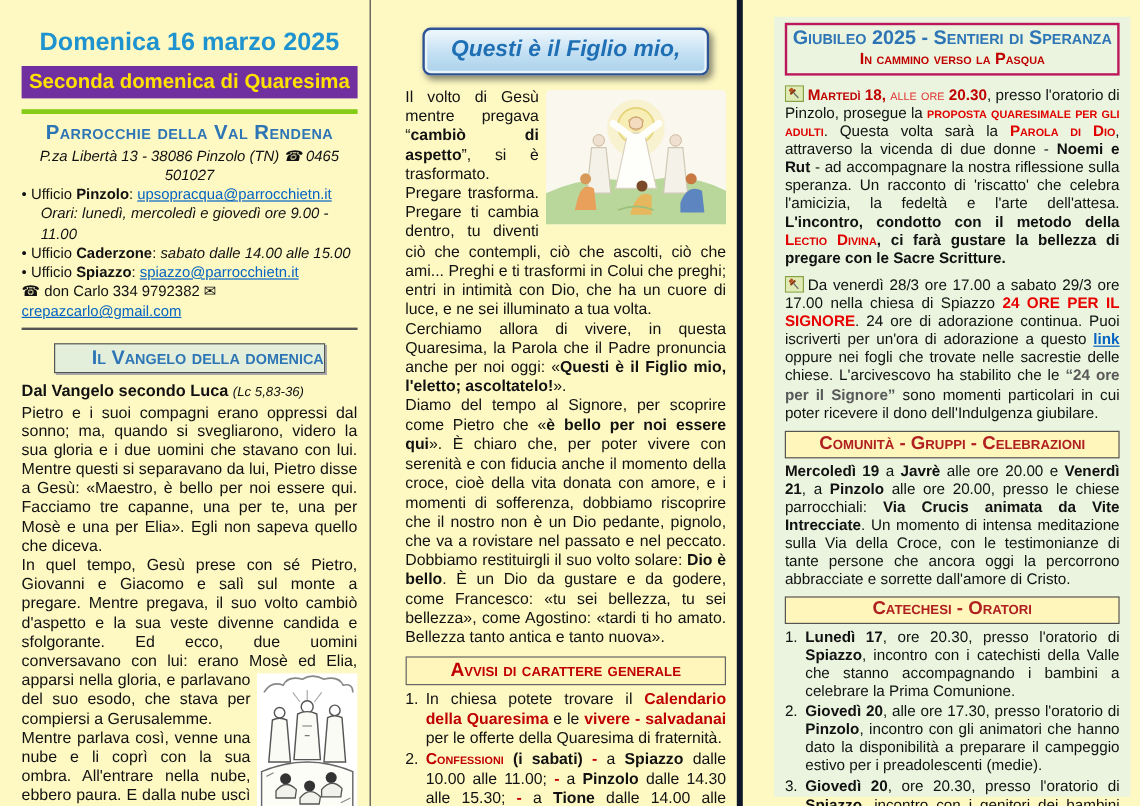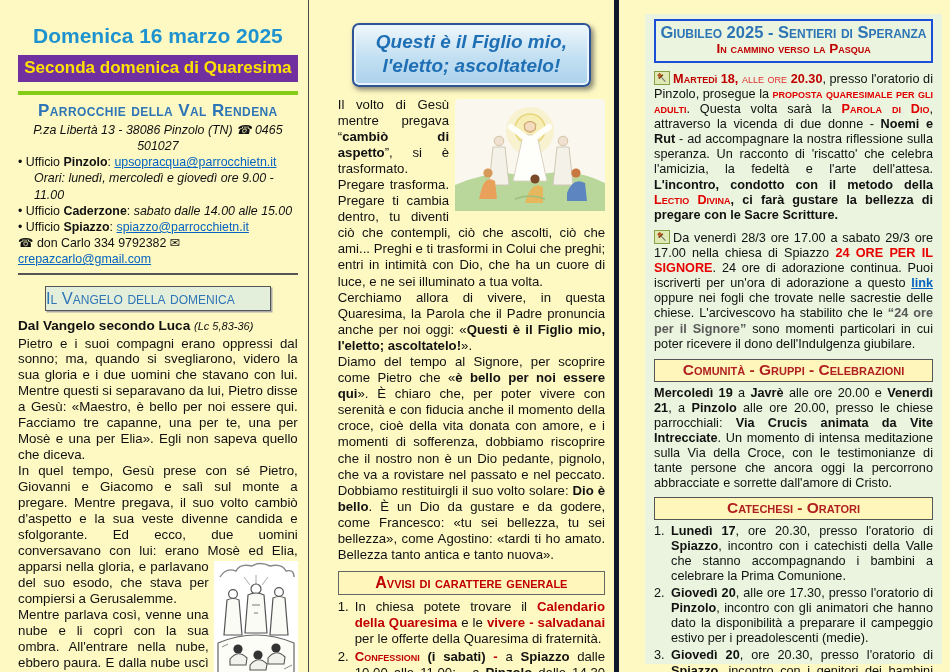--- a/index.html
+++ b/index.html
@@ -17,43 +17,43 @@
             padding:3px 4px 4px;margin:0 0 9px;}
   .parish{border-top:4px solid #84cc16;border-bottom:2px solid #555;padding:5px 0 6px;
           font-size:12.4px;line-height:1.3;}
   .parish-name{color:#2E75B6;font-weight:bold;font-variant:small-caps;font-size:17px;
                text-align:center;letter-spacing:.4px;}
   .pline{white-space:normal;}
   .tline.center{text-align:center;}
   .tline.i{font-style:italic;}
   .tline.indent{padding-left:16px;}
   .vangelo-hd{display:block;width:80%;margin:11px auto 7px;background:#E3EFDA;border:1px solid #555;
-              box-shadow:1.5px 1.5px 0 #aaa;color:#2E75B6;font-weight:normal;font-variant:small-caps;
-              font-size:16.5px;text-align:left;padding:2px 0;}
+              box-shadow:1.5px 1.5px 0 #aaa;color:#2E75B6;font-weight:bold;font-variant:small-caps;
+              font-size:16.5px;text-align:right;padding:2px 0;}
   .gospel{font-size:13.3px;line-height:1.2;}
   .gospel-heading{font-size:13.6px;margin-bottom:1px;}
   .gpara{text-align:justify;}
 
   
   .quote-box{width:85%;margin:3px auto 10px;background:linear-gradient(180deg,#EFF7FC,#C2DFF2 55%,#ABD2EB);
              border:2px solid #2F5496;border-radius:7px;
              box-shadow:inset 0 0 0 2px #EAF4FB,2.5px 3px 5px rgba(50,50,50,.55);
              text-align:center;padding:5px 4px 7px;}
   .quote-line{color:#1F6FB5;font-size:19px;font-style:italic;font-weight:bold;line-height:1.25;}
   .reflect{font-size:13.2px;line-height:1.22;}
   .rpara{text-align:justify;}
   .yellow-hd{background:#FFF6BC;border:1px solid #666;color:#C00000;font-variant:small-caps;
              font-weight:bold;font-size:16px;text-align:center;margin:8px 0 4px;padding:2px 0;}
   .avvisi-list{font-size:13.2px;line-height:1.2;}
   .li-row{display:flex;margin-bottom:2px;}
   .li-num{width:17px;flex:none;}
   .li-body{flex:1;text-align:justify;}
 
   
-  .giub-box{border:2px solid #1d4ed8;text-align:center;padding:2px 2px 4px;margin-bottom:8px;}
+  .giub-box{border:2px solid #be185d;text-align:center;padding:2px 2px 4px;margin-bottom:8px;}
   .giub1{color:#2E75B6;font-weight:bold;font-variant:small-caps;font-size:16.5px;line-height:1.15;}
   .giub2{color:#C00000;font-variant:small-caps;font-weight:bold;font-size:13.5px;line-height:1.1;}
   .r-item{font-size:12.7px;line-height:1.19;text-align:justify;margin-bottom:7px;}
   .r-par{font-size:12.7px;line-height:1.19;text-align:justify;margin-bottom:4px;}
   .cat-list{font-size:12.7px;line-height:1.19;}
   .com-hd{background:#FFF6BC;border:1px solid #555;color:#B02020;font-variant:small-caps;
           font-weight:bold;font-size:15.5px;text-align:center;margin:5px 0 4px;padding:1px 0 2px;}
   .icon-pushpin{display:inline-block;width:16px;height:14px;vertical-align:-2px;margin-right:3px;}
 
   
@@ -122,21 +122,20 @@
           <div class="gpara"><span class="r-n">Mentre parlava così, venne una nube e li coprì con la sua ombra. All'entrare nella nube, ebbero paura. E dalla nube uscì una voce, che diceva: «Questi è il Figlio mio, l'eletto; ascoltatelo!».</span></div>
           <div class="gpara"><span class="r-n">Appena la voce cessò, restò Gesù solo. Essi tacquero e in quei giorni non riferirono a nessuno ciò che avevano visto.</span></div>
         </div>
     </div>
 
   </div>
 
   <div class="col col-mid">
     <div class="quote-box">
       <div class="quote-line">Questi è il Figlio mio,</div>
-      <div class="quote-line">l'eletto; ascoltatelo!</div>
     </div>
 
     <div class="reflect">
         <div class="rpara"><span class="float-transfig-art">
   <svg width="150" height="112" viewBox="0 0 150 112" xmlns="http://www.w3.org/2000/svg">
     <rect x="0" y="0" width="150" height="112" rx="4" fill="#faf7ef"></rect>
     <path d="M0 86 Q40 68 75 78 Q115 66 150 84 L150 112 L0 112 Z" fill="#b9d79b"></path>
     <circle cx="75" cy="32" r="24" fill="#f6ecae" opacity="0.45"></circle>
     <circle cx="75" cy="30" r="15" fill="#f6ecae" opacity="0.8"></circle>
     <circle cx="75" cy="30" r="15" fill="none" stroke="#e7d57a" stroke-width="1.5"></circle>

